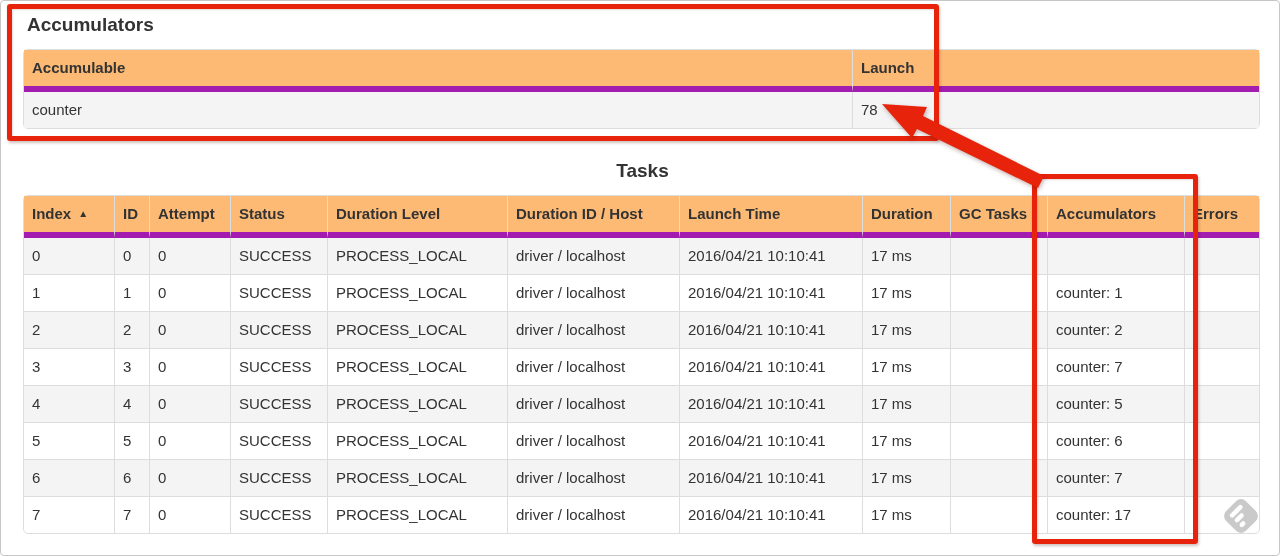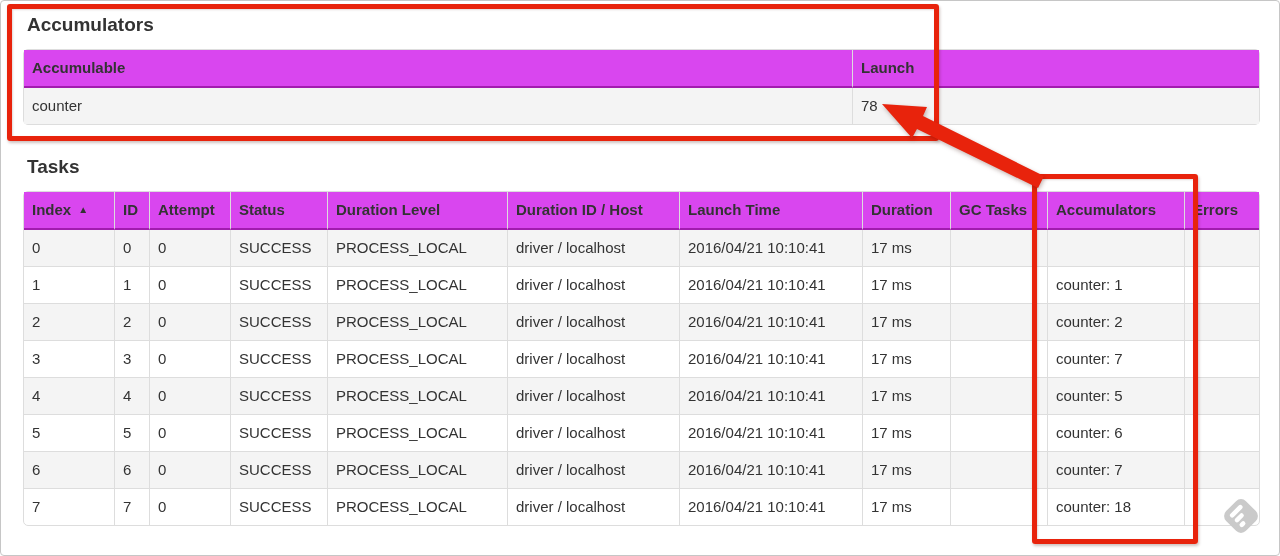--- a/index.html
+++ b/index.html
@@ -10,32 +10,32 @@
   }
   .frame {
     position:absolute; inset:0; border:1px solid #c6c6c6; border-radius:4px;
     box-sizing:border-box; background:#fff; overflow:hidden;
   }
   .content { position:absolute; left:22px; top:0; width:1235px; }
   h4.section-title {
     font-size:19px; font-weight:bold; color:#333; line-height:22px;
   }
   #acc-title { margin:13px 0 13px 4px; }
-  #tasks-title { margin:31px 0 13px 4px; }
+  #tasks-title { margin:31px 0 13px 4px;text-align:center; }
   table.ui-table {
     border-collapse:separate; border-spacing:0; table-layout:fixed;
     width:1235px; border:1px solid #ddd; border-radius:5px;
     font-size:15px;
   }
   .ui-table th, .ui-table td {
     box-sizing:border-box; padding:8px; line-height:20px; text-align:left;
     border-left:1px solid #ddd; overflow:hidden; white-space:nowrap;
     font-weight:normal;
   }
-  .ui-table th { font-weight:bold; border-bottom:2px solid #a21caf; background:#d946ef; }
+  .ui-table th { font-weight:bold; border-bottom:6px solid #a21caf; background:#fdba74; }
   .ui-table th:first-child, .ui-table td:first-child { border-left:none; }
   .ui-table tbody td { border-top:1px solid #ddd; }
   .ui-table tbody tr:first-child td { border-top:none; }
   .ui-table tbody tr:nth-child(odd) td { background:#f4f4f4; }
   .sort-caret { font-size:10px; margin-left:7px; vertical-align:2px; color:#333; }
 
   
   .anno-box {
     position:absolute; border:5px solid #e8230c; border-radius:3px;
     box-sizing:border-box; pointer-events:none; z-index:20;
@@ -203,21 +203,21 @@
           <tr>
             <td>7</td>
             <td>7</td>
             <td>0</td>
             <td>SUCCESS</td>
             <td>PROCESS_LOCAL</td>
             <td>driver / localhost</td>
             <td>2016/04/21 10:10:41</td>
             <td>17 ms</td>
             <td></td>
-            <td>counter: 18</td>
+            <td>counter: 17</td>
             <td></td>
           </tr>
         </tbody>
     </table>
 
   </div>
 
   <div class="anno-box" id="anno-box-section" style="border-color: rgb(232, 35, 12);"></div>
   <div class="anno-box" id="anno-box-column" style="border-color: rgb(232, 35, 12);"></div>
   <svg id="anno-arrow" viewBox="0 0 1280 556" xmlns="http://www.w3.org/2000/svg">

